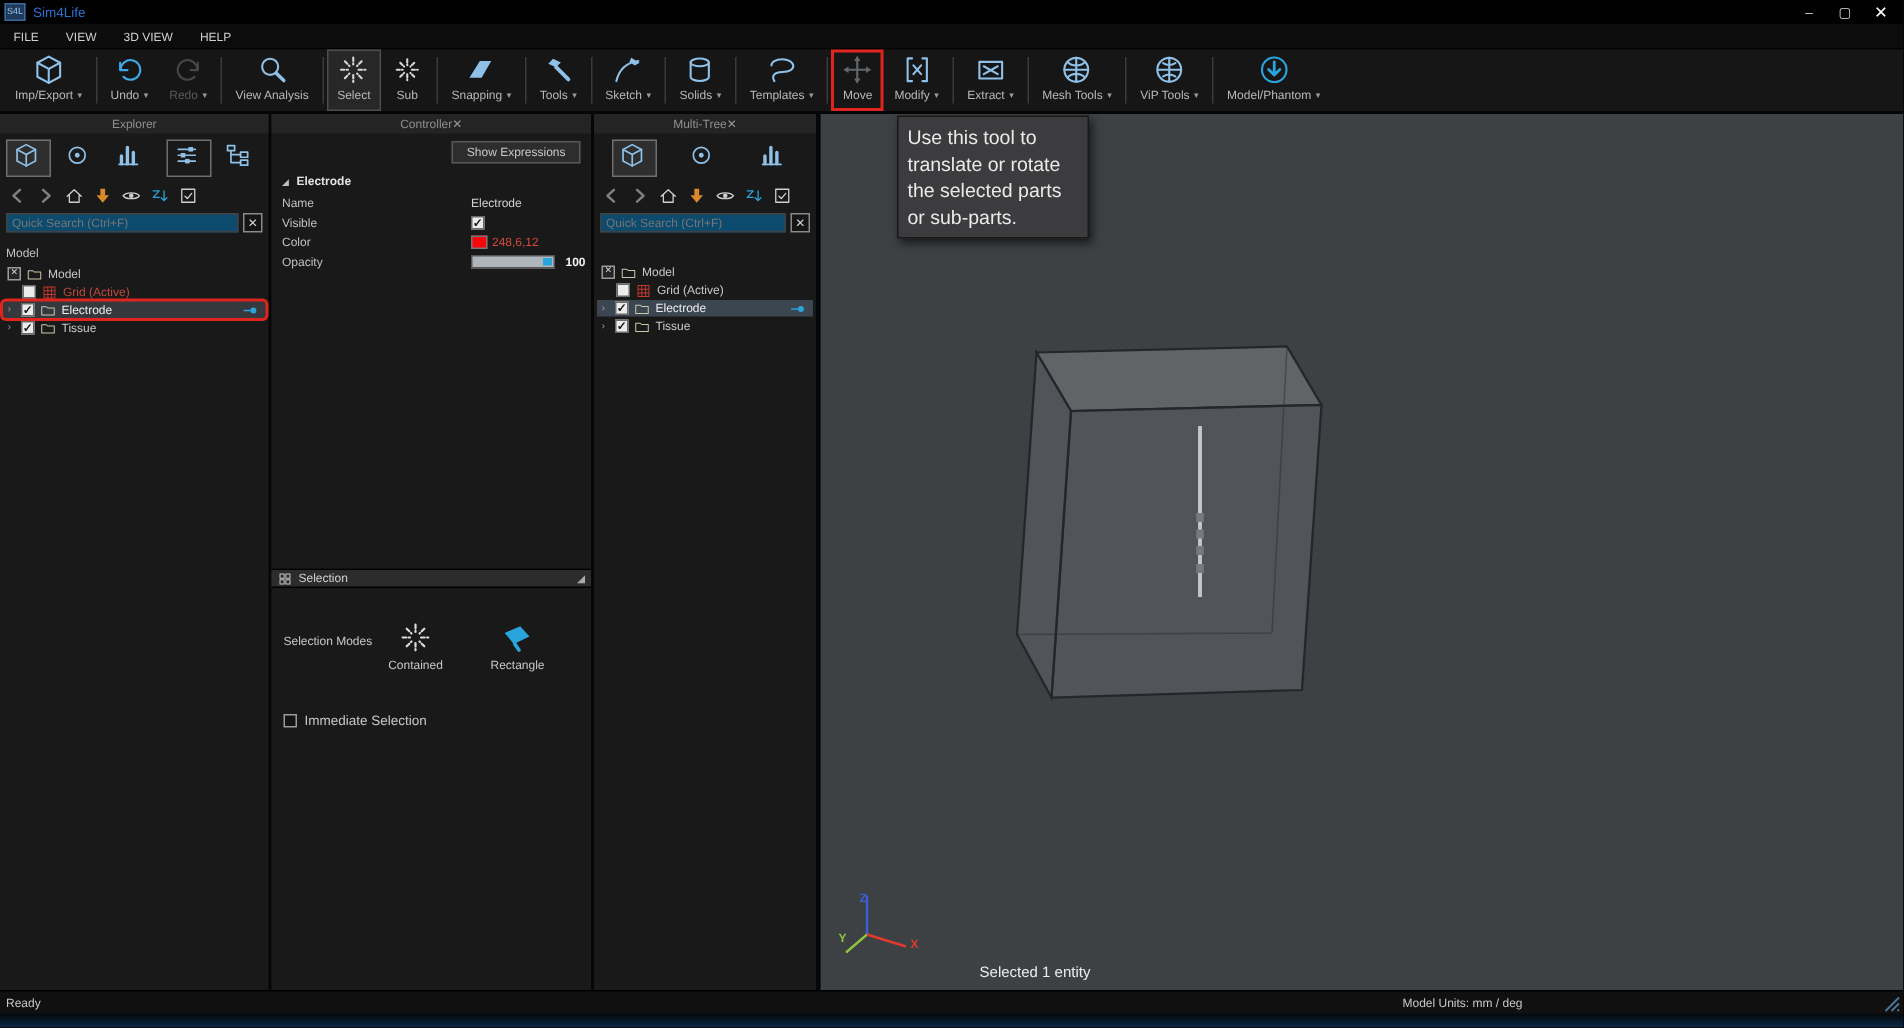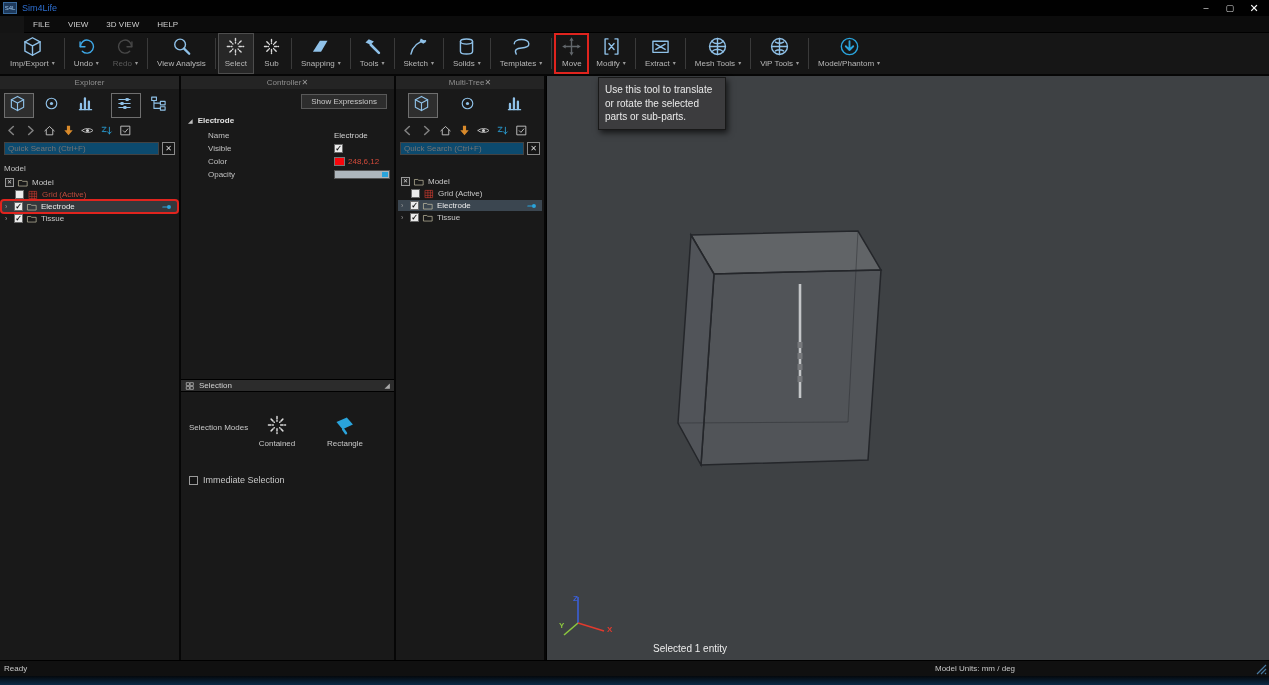--- a/index.html
+++ b/index.html
@@ -11,21 +11,21 @@
   
   .titlebar{height:16px;background:#010101;display:flex;align-items:center;padding:0 3px;}
   .app-badge{width:14px;height:12px;background:#1e3a5c;border:1px solid #3a6a9c;color:#9cc4e8;
              font-size:6px;display:flex;align-items:center;justify-content:center;margin-right:5px;}
   .title-text{color:#2e6fd0;font-size:9px;}
   .win-controls{margin-left:auto;display:flex;align-items:center;}
   .win-btn{width:24px;text-align:center;color:#ddd;font-size:9px;cursor:default;}
   .win-btn.close{font-size:11px;color:#fff;}
 
   
-  .menubar{height:17px;background:#0c0c0c;display:flex;align-items:center;border-bottom:1px solid #000;margin-left:24px;}
+  .menubar{height:17px;background:#0c0c0c;display:flex;align-items:center;border-bottom:1px solid #000;}
   .menu-item{padding:0 9px;font-size:8px;color:#cfcfcf;}
 
   
   .toolbar{height:43px;background:#161616;display:flex;align-items:stretch;padding:0 3px;border-bottom:2px solid #060606;}
   .tb-item{display:flex;flex-direction:column;align-items:center;justify-content:flex-start;
            padding:3px 7px 1px;color:#b8b8b8;}
   .tb-icon{width:21px;height:21px;display:block;color:#8fc1e8;}
   .tb-icon svg{width:100%;height:100%;display:block;}
   .tb-label{display:flex;align-items:flex-start;gap:3px;font-size:8px;margin-top:2px;white-space:nowrap;}
   .dd{font-size:6px;color:#9a9a9a;}
@@ -34,21 +34,21 @@
   .tb-item.disabled{color:#5a5a5a;}
   .tb-item.disabled .tb-icon{color:#474747;}
   .tb-item.annotated{border:2px solid var(--annot);padding:1px 5px 0;}
   .c-light .tb-icon{color:#d8d8d8;}
   .c-undo .tb-icon{color:#3fa9e8;}
   .c-dark .tb-icon{color:#62676b;}
   .c-accent .tb-icon{color:var(--accent);}
 
   
   .tooltip{position:absolute;left:598px;top:77px;width:128px;background:#3c3c3e;border:1px solid #191919;
-           box-shadow:2px 3px 6px rgba(0,0,0,.65);padding:5px 6px;font-size:10px;color:#eaeaea;line-height:1.35;z-index:20;}
+           box-shadow:2px 3px 6px rgba(0,0,0,.65);padding:5px 6px;font-size:13px;color:#eaeaea;line-height:1.35;z-index:20;}
 
   
   .main{position:absolute;top:76px;left:0;width:1269px;height:584px;display:flex;background:#0a0a0a;}
   .panel{background:#191919;display:flex;flex-direction:column;border-right:2px solid #060606;}
   .panel.explorer{width:181px;}
   .panel.controller{width:215px;}
   .panel.multitree{width:150px;}
   .panel-header{height:13px;background:#242424;color:#8f8f8f;font-size:8px;display:flex;align-items:center;
                 justify-content:center;padding:0 4px;flex:none;}
   .phx{color:#9a9a9a;font-size:8px;}
@@ -93,21 +93,21 @@
   .trow.annotated{box-shadow:0 0 0 2px var(--annot);border-radius:2px;position:relative;z-index:2;background:#35383c;}
   .pin{margin-left:auto;width:14px;height:10px;color:var(--accent);flex:none;}
   .pin svg{width:100%;height:100%;display:block;}
 
   
   .ctrl-top{display:flex;justify-content:flex-end;padding:5px 7px 3px;flex:none;}
   .btn{background:#2d2d2d;border:1px solid #585858;color:#c8c8c8;font-size:8px;padding:2px 9px;font-family:inherit;}
   .section-head{display:flex;align-items:center;gap:5px;padding:4px 7px 4px;font-size:8px;font-weight:bold;color:#e2e2e2;flex:none;}
   .sec-marker{font-size:6px;color:#c0c0c0;font-weight:normal;}
   .prop-row{display:flex;align-items:center;height:13px;font-size:8px;flex:none;}
-  .prop-label{width:133px;padding-left:7px;color:#c0c0c0;flex:none;margin-left:20px;}
+  .prop-label{width:133px;padding-left:7px;color:#c0c0c0;flex:none;}
   .prop-value{display:flex;align-items:center;gap:3px;color:#d2d2d2;}
   .swatch{width:11px;height:9px;border:1px solid #777;background:#f8060c;}
   .color-text{color:#d24a3a;}
   .slider{width:56px;height:9px;background:#aeb6bc;border:1px solid #555;position:relative;}
   .slider .thumb{position:absolute;right:1px;top:1px;width:6px;height:5px;background:var(--accent);}
   .opacity-val{font-weight:bold;color:#f2f2f2;margin-left:4px;}
   .spacer-ctrl{height:198px;flex:none;}
   .sel-bar{height:13px;background:#2c2c2c;border-top:1px solid #000;border-bottom:1px solid #000;
            display:flex;align-items:center;gap:4px;padding:0 4px;font-size:8px;color:#d2d2d2;flex:none;}
   .sel-bar .sel-icon{width:10px;height:10px;color:#c8c8c8;}

